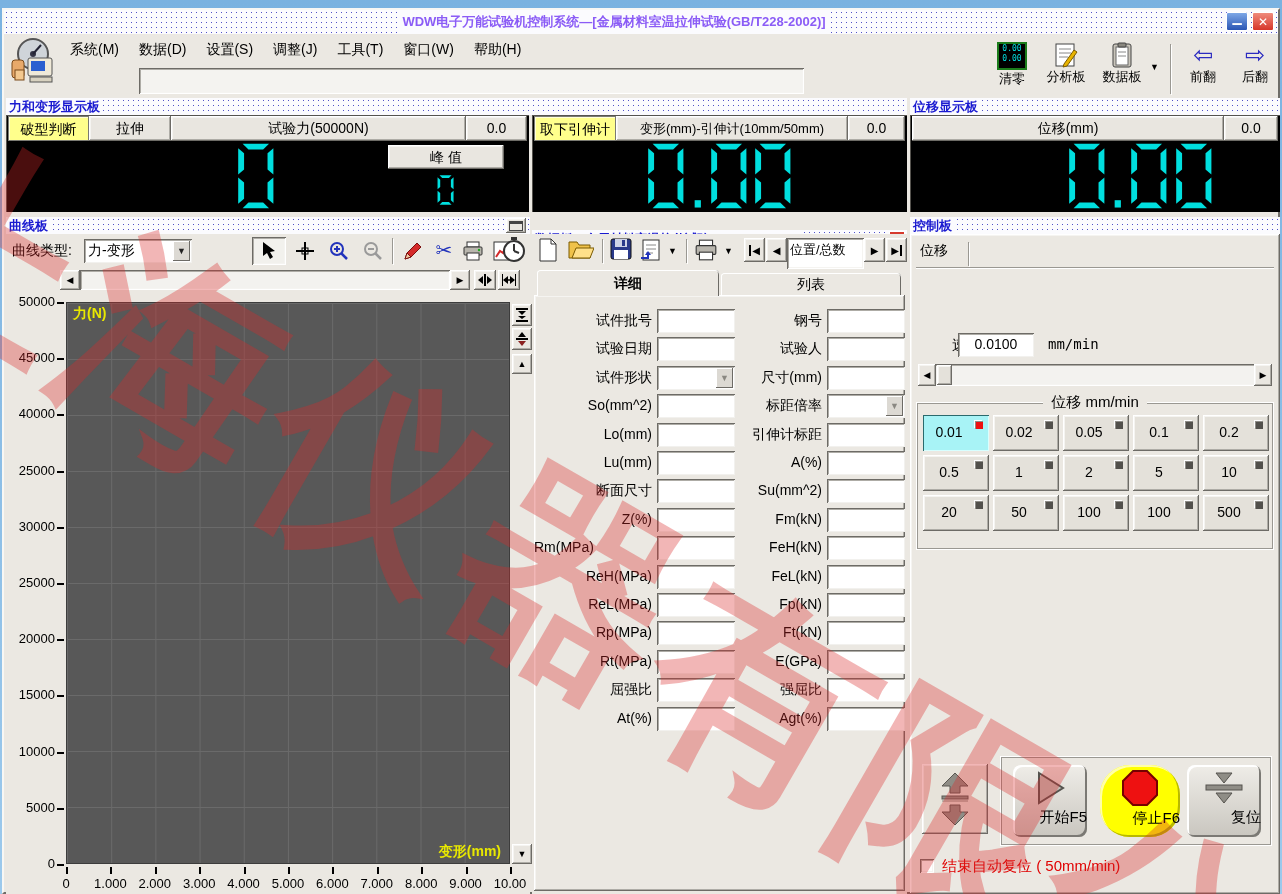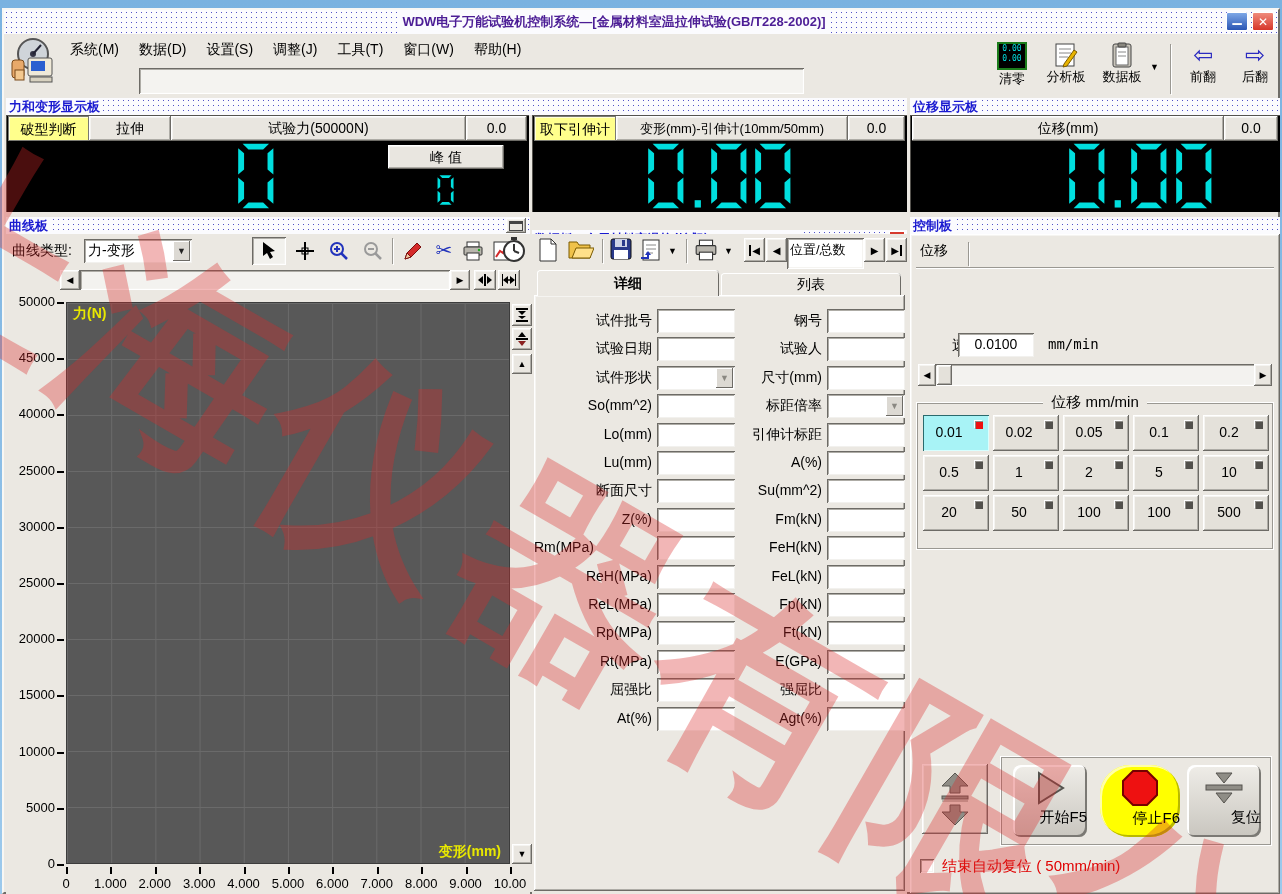--- a/index.html
+++ b/index.html
@@ -11,21 +11,21 @@
   .abs{position:absolute;box-sizing:border-box;}
   
   .out{box-shadow:inset -1px -1px 0 #6d6b66,inset 1px 1px 0 #ffffff,inset -2px -2px 0 #aeaca6,inset 2px 2px 0 #f5f4f1;}
   .in{box-shadow:inset 1px 1px 0 #6d6b66,inset -1px -1px 0 #ffffff,inset 2px 2px 0 #aeaca6,inset -2px -2px 0 #f5f4f1;}
   .dotted{background-color:#fbfbfe;
      background-image:radial-gradient(circle,#5050c8 0.9px,rgba(0,0,0,0) 1px);
      background-size:5px 5px;}
   .hdrtxt{color:#1a1ad0;font-weight:bold;font-size:13px;line-height:17px;
      background:#fbfbfe;padding:0 3px;white-space:nowrap;}
   .titlebar{left:0;top:0;width:1274px;height:24px;}
-  .titletxt{color:#4c1d95;font-weight:bold;font-size:13px;line-height:24px;background:#fbfbfe;padding:0 4px;}
+  .titletxt{color:#8b5cf6;font-weight:bold;font-size:13px;line-height:24px;background:#fbfbfe;padding:0 4px;}
   .capbtn{width:22px;height:19px;top:2px;color:#fff;font-weight:bold;text-align:center;line-height:19px;font-size:12px;
      border:1px solid #fff;border-radius:2px;}
   .menu-item{display:inline-block;padding:3px 10px;cursor:default;}
   .tbbtn{text-align:center;font-size:13px;line-height:15px;}
   .tbbtn .ic{display:block;margin:0 auto 1px auto;}
   .blk{background:#000;box-shadow:inset 1px 1px 0 #55534e;}
   .ylwbtn{background:#ffff8c;border:1px solid #7a7a72;box-shadow:inset 1px 1px 0 #ffffd8;}
   .graybar{background:#e9e6e0;}
   .disp{display:flex;align-items:center;justify-content:center;}
   .tab{height:26px;line-height:26px;text-align:center;font-size:14px;

